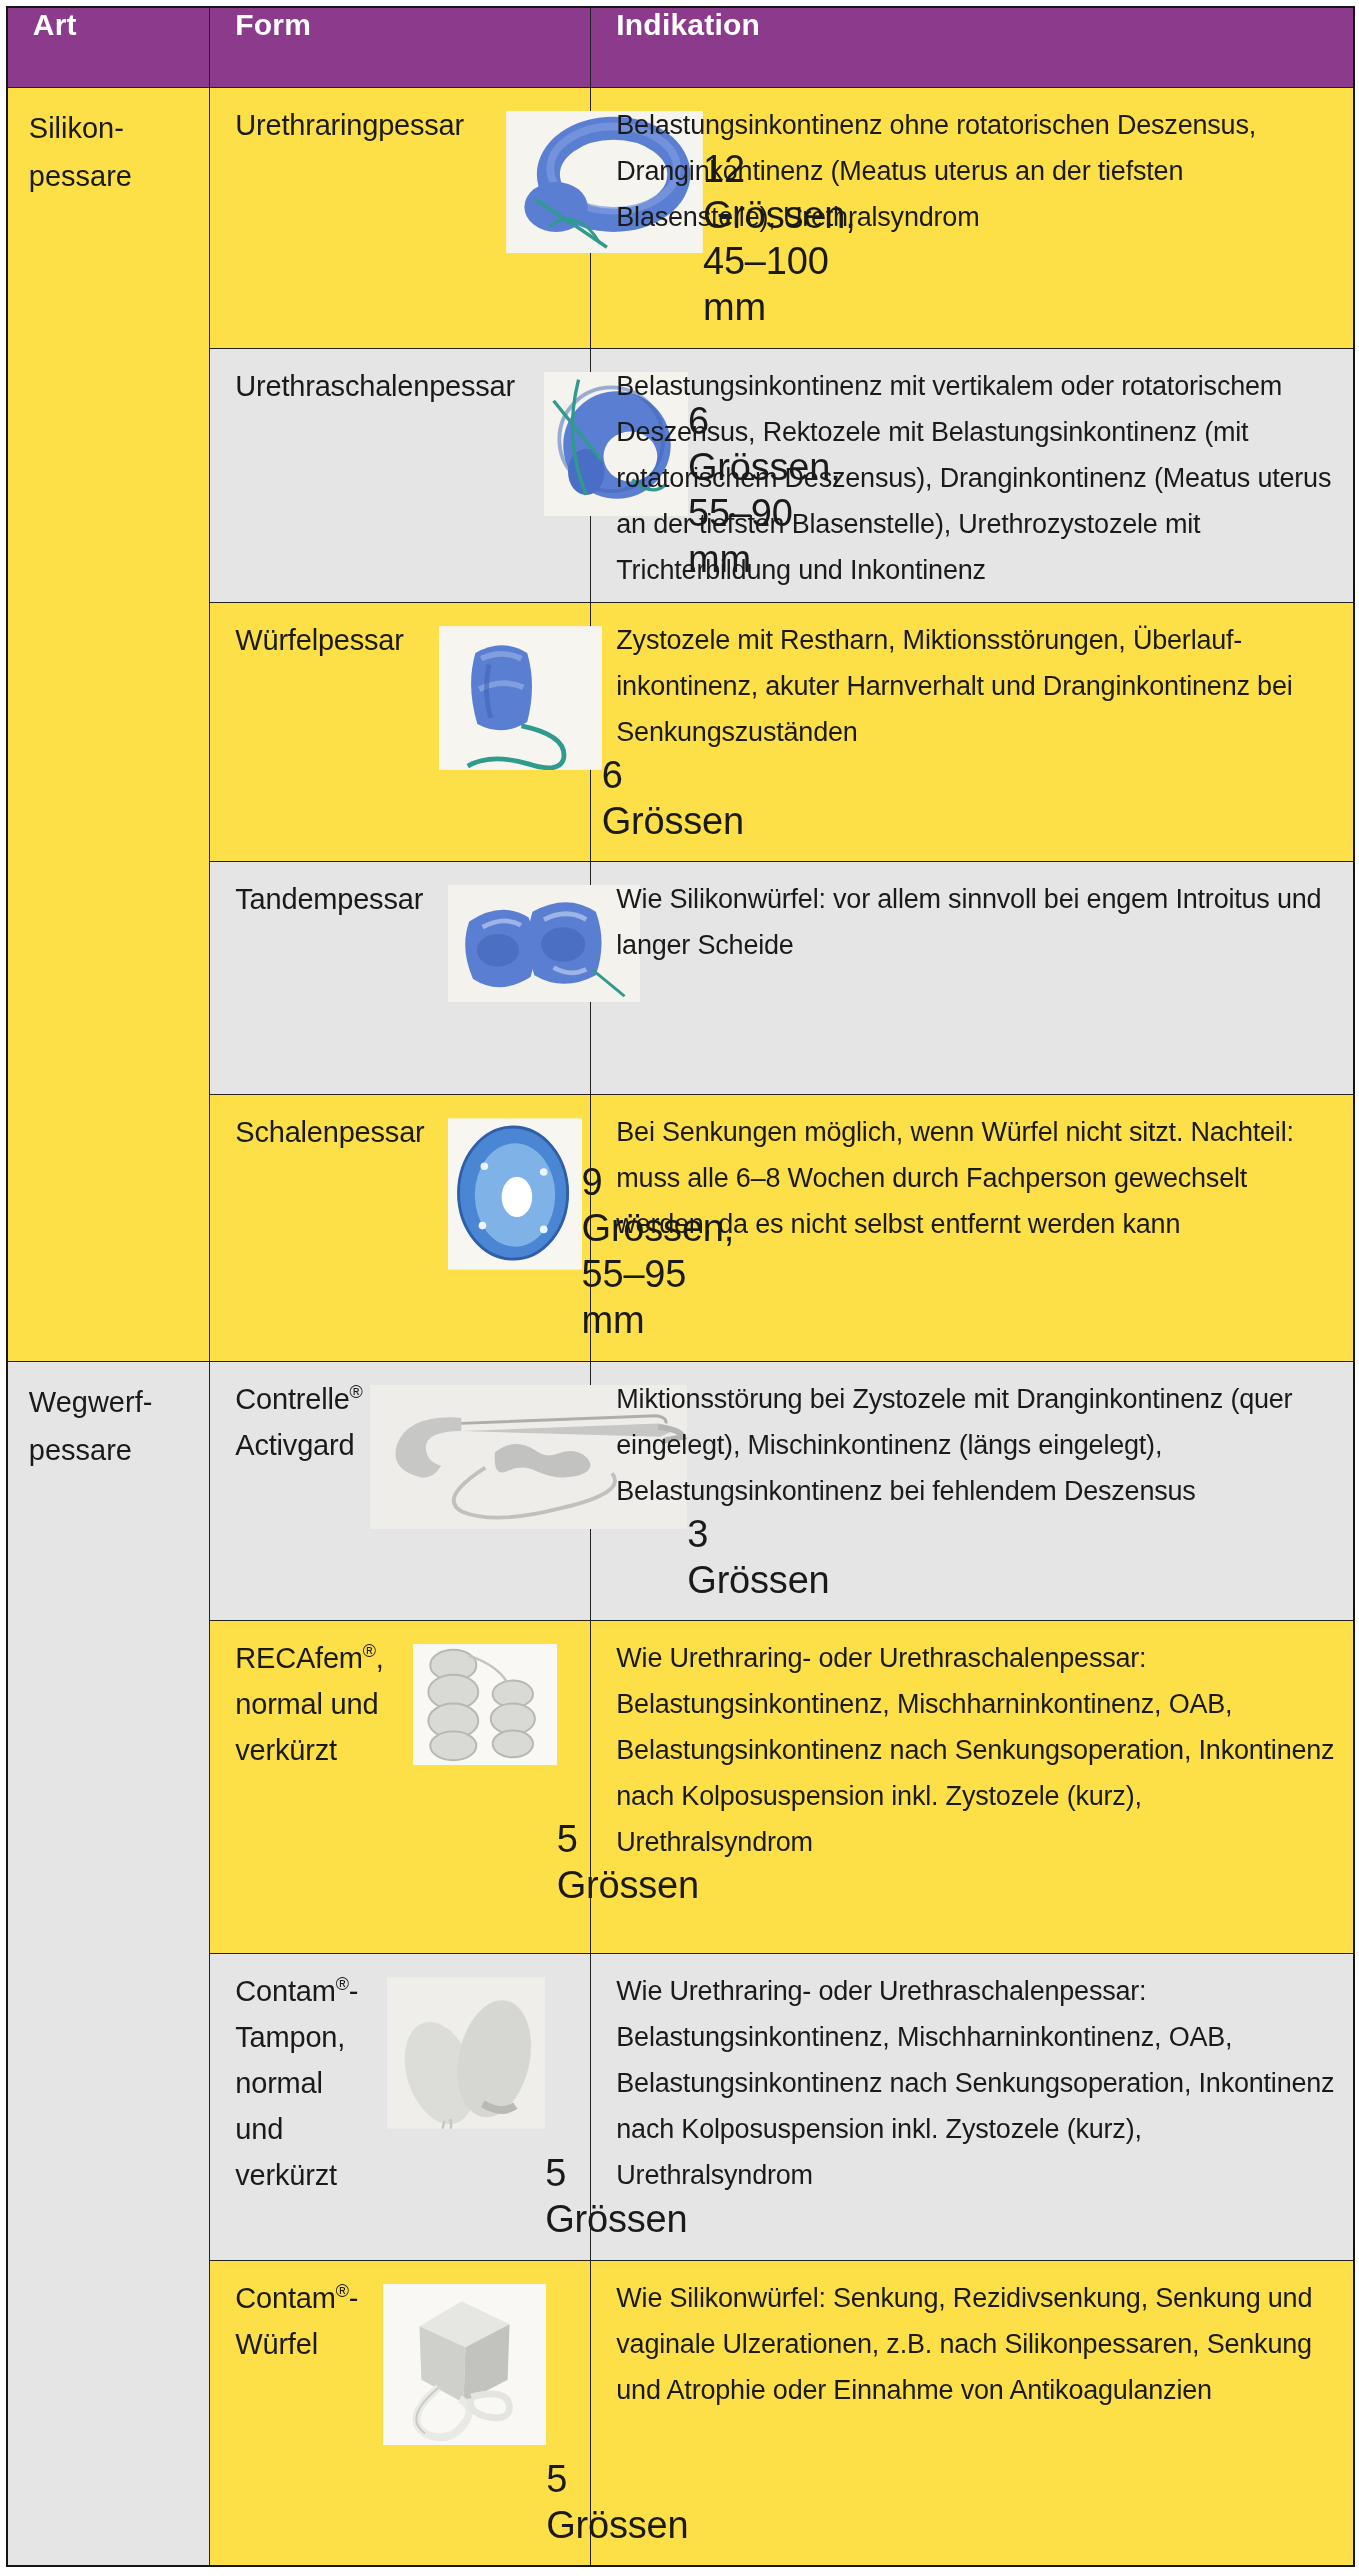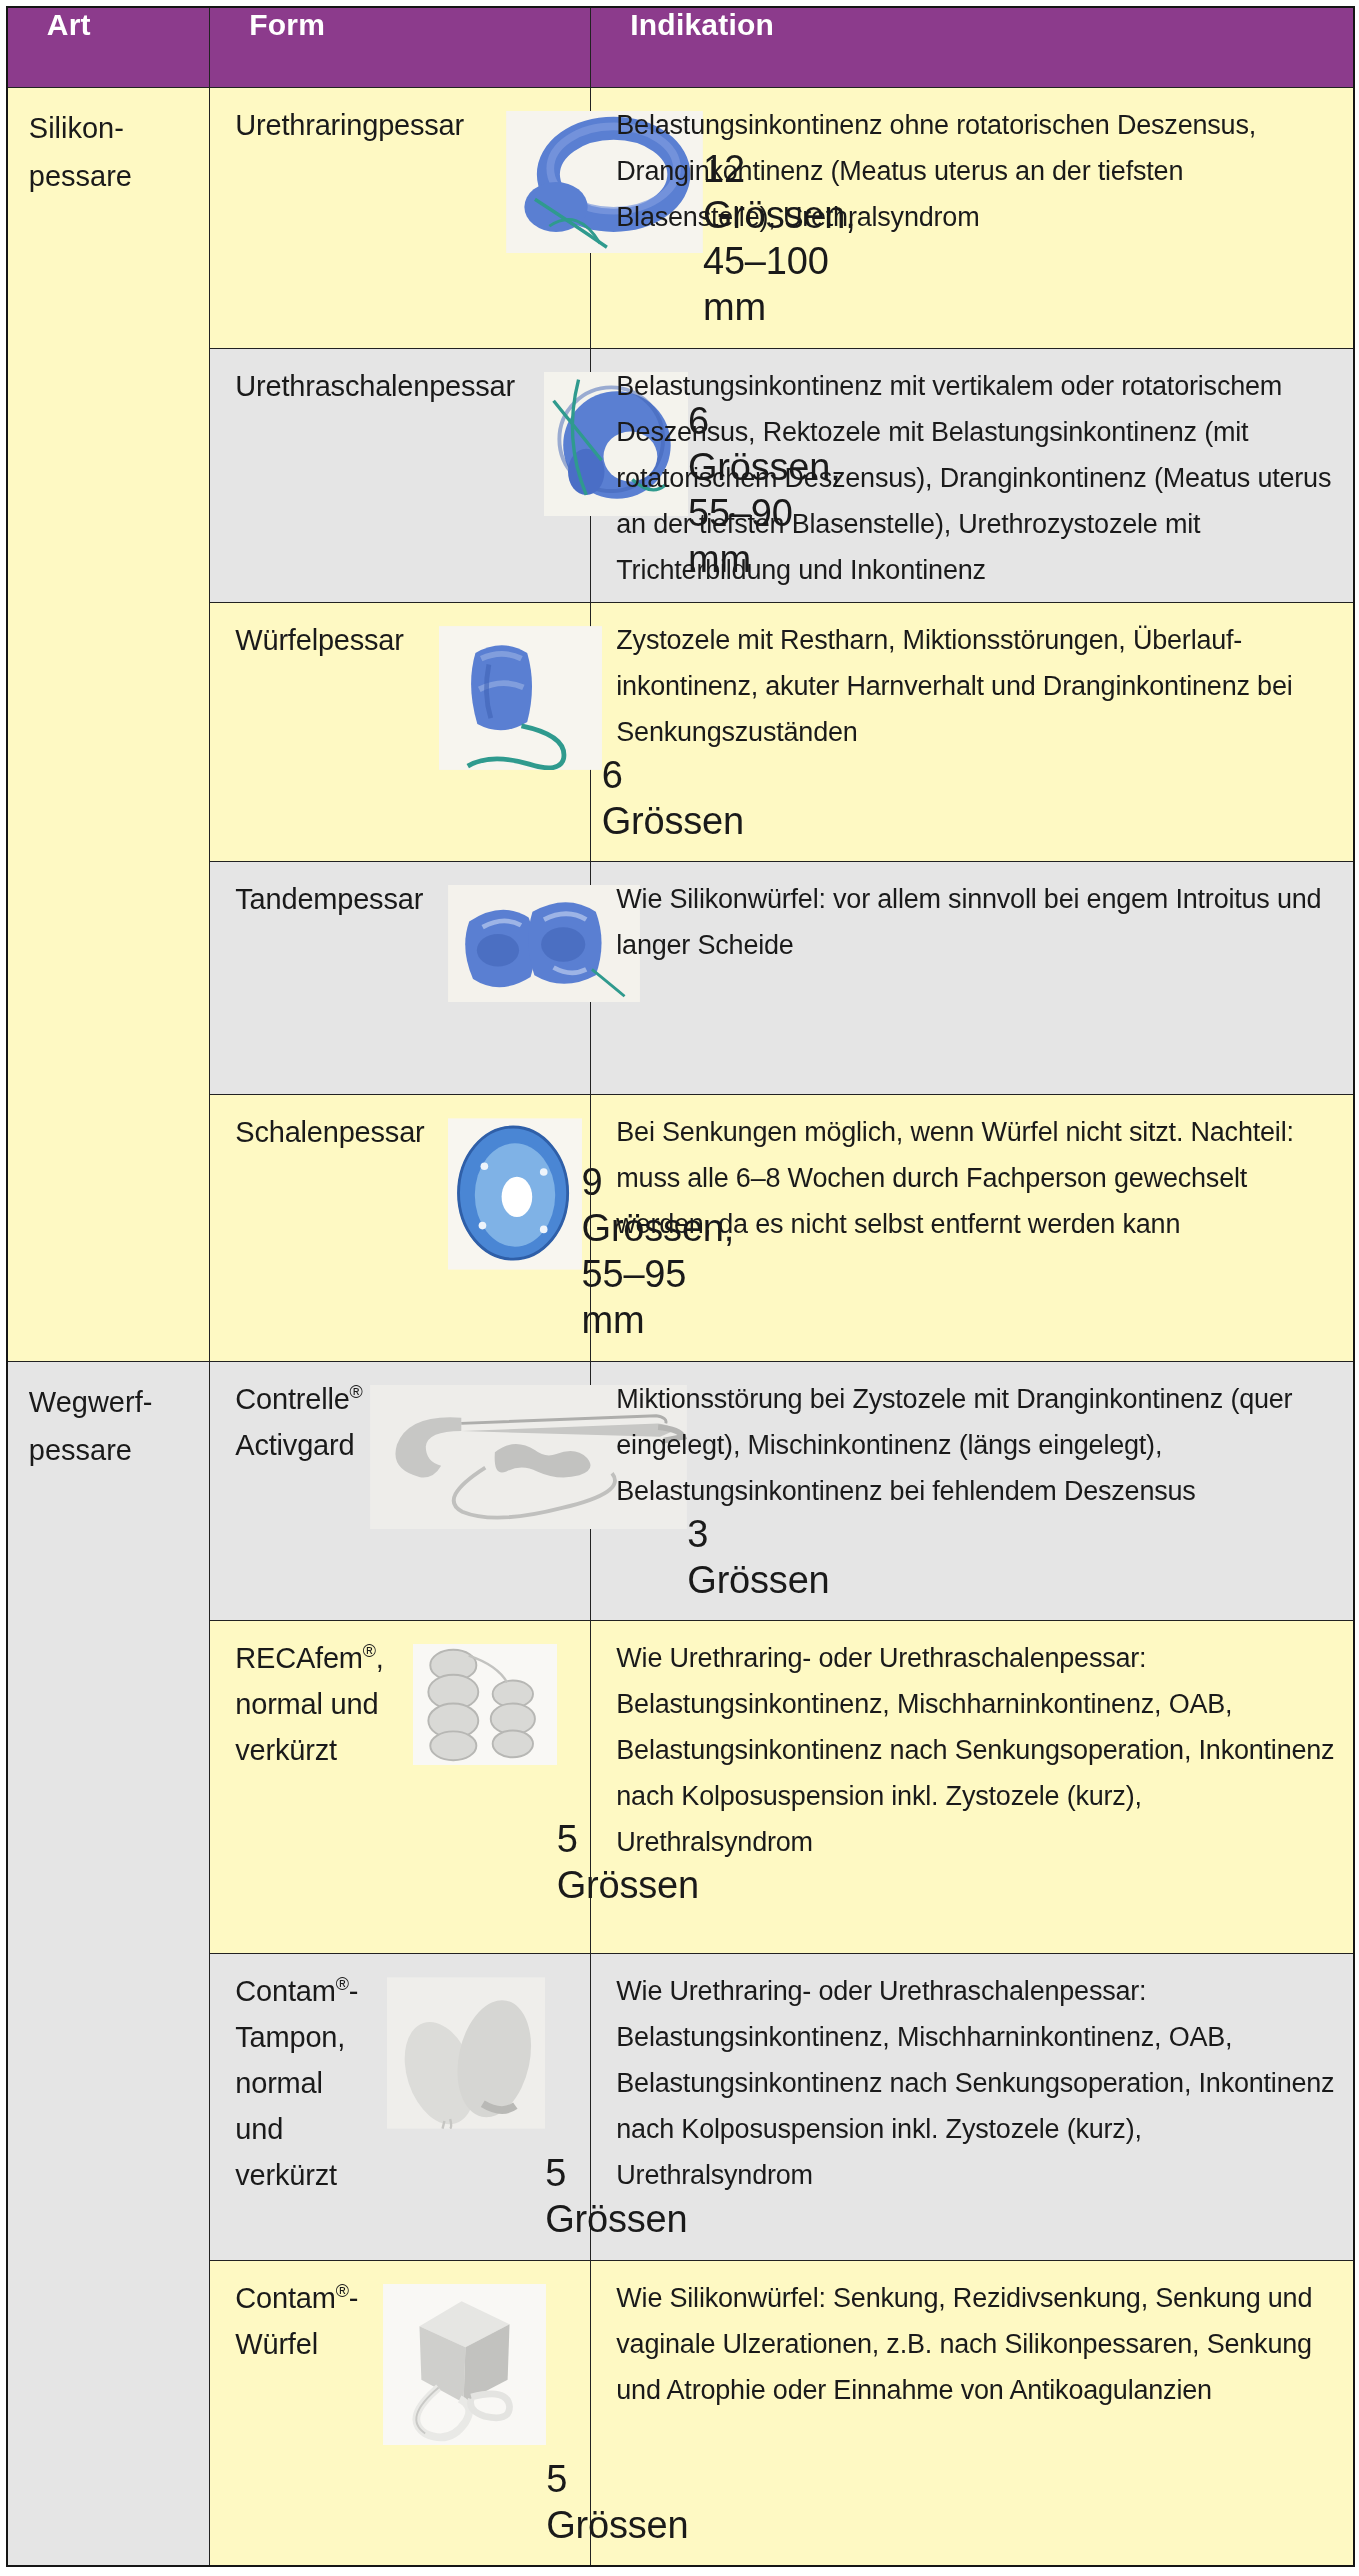--- a/index.html
+++ b/index.html
@@ -14,24 +14,24 @@
     border:2.9px solid #151515;
   }
   col.c-art{width:203px;}
   col.c-form{width:381px;}
   table.pessar th, table.pessar td{
     border:1.9px solid #222222;vertical-align:top;box-sizing:border-box;
   }
   thead th{
     background:#8c3b8c;color:#ffffff;text-align:left;
     font-size:30px;font-weight:bold;letter-spacing:0.2px;
-    height:81px;padding:0 0 0 39px;vertical-align:middle;
+    height:81px;padding:0 0 0 25px;vertical-align:middle;
     border-bottom:3.8px solid #111111;
   }
-  .bg-w{background:#fef9c3;}
+  .bg-w{background:#fde047;}
   .bg-g{background:#e5e5e5;}
   td.art-cell{
     font-size:29px;line-height:48px;padding:15.4px 9.6px 0 21px;
     white-space:pre-line;
   }
   td.form-cell{padding:13.4px 15.4px 13.4px 25px;}
   .form-wrap{display:flex;align-items:flex-start;}
   .form-name{font-size:29px;line-height:46px;white-space:pre-line;letter-spacing:-0.2px;}
   .form-name sup{font-size:62%;line-height:0;}
   .form-size{font-size:38px;line-height:46px;margin-top:auto;letter-spacing:-0.2px;}

